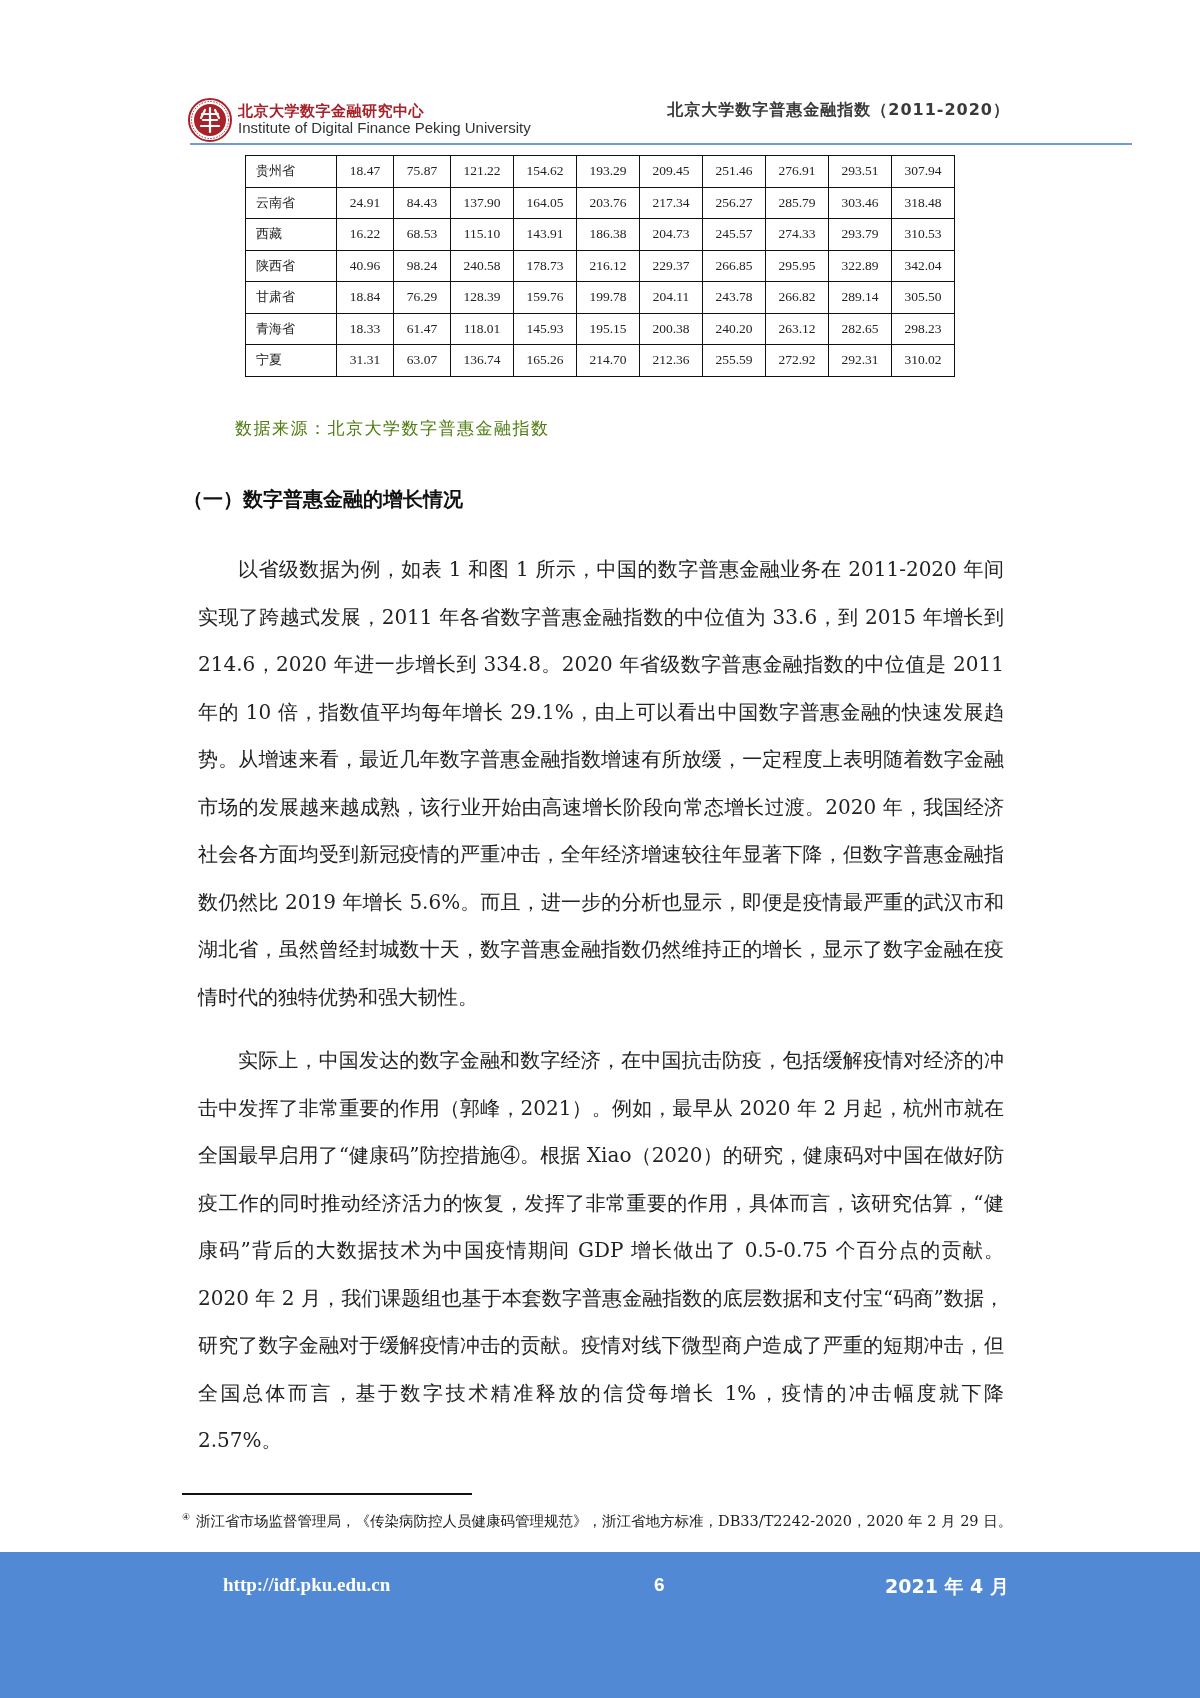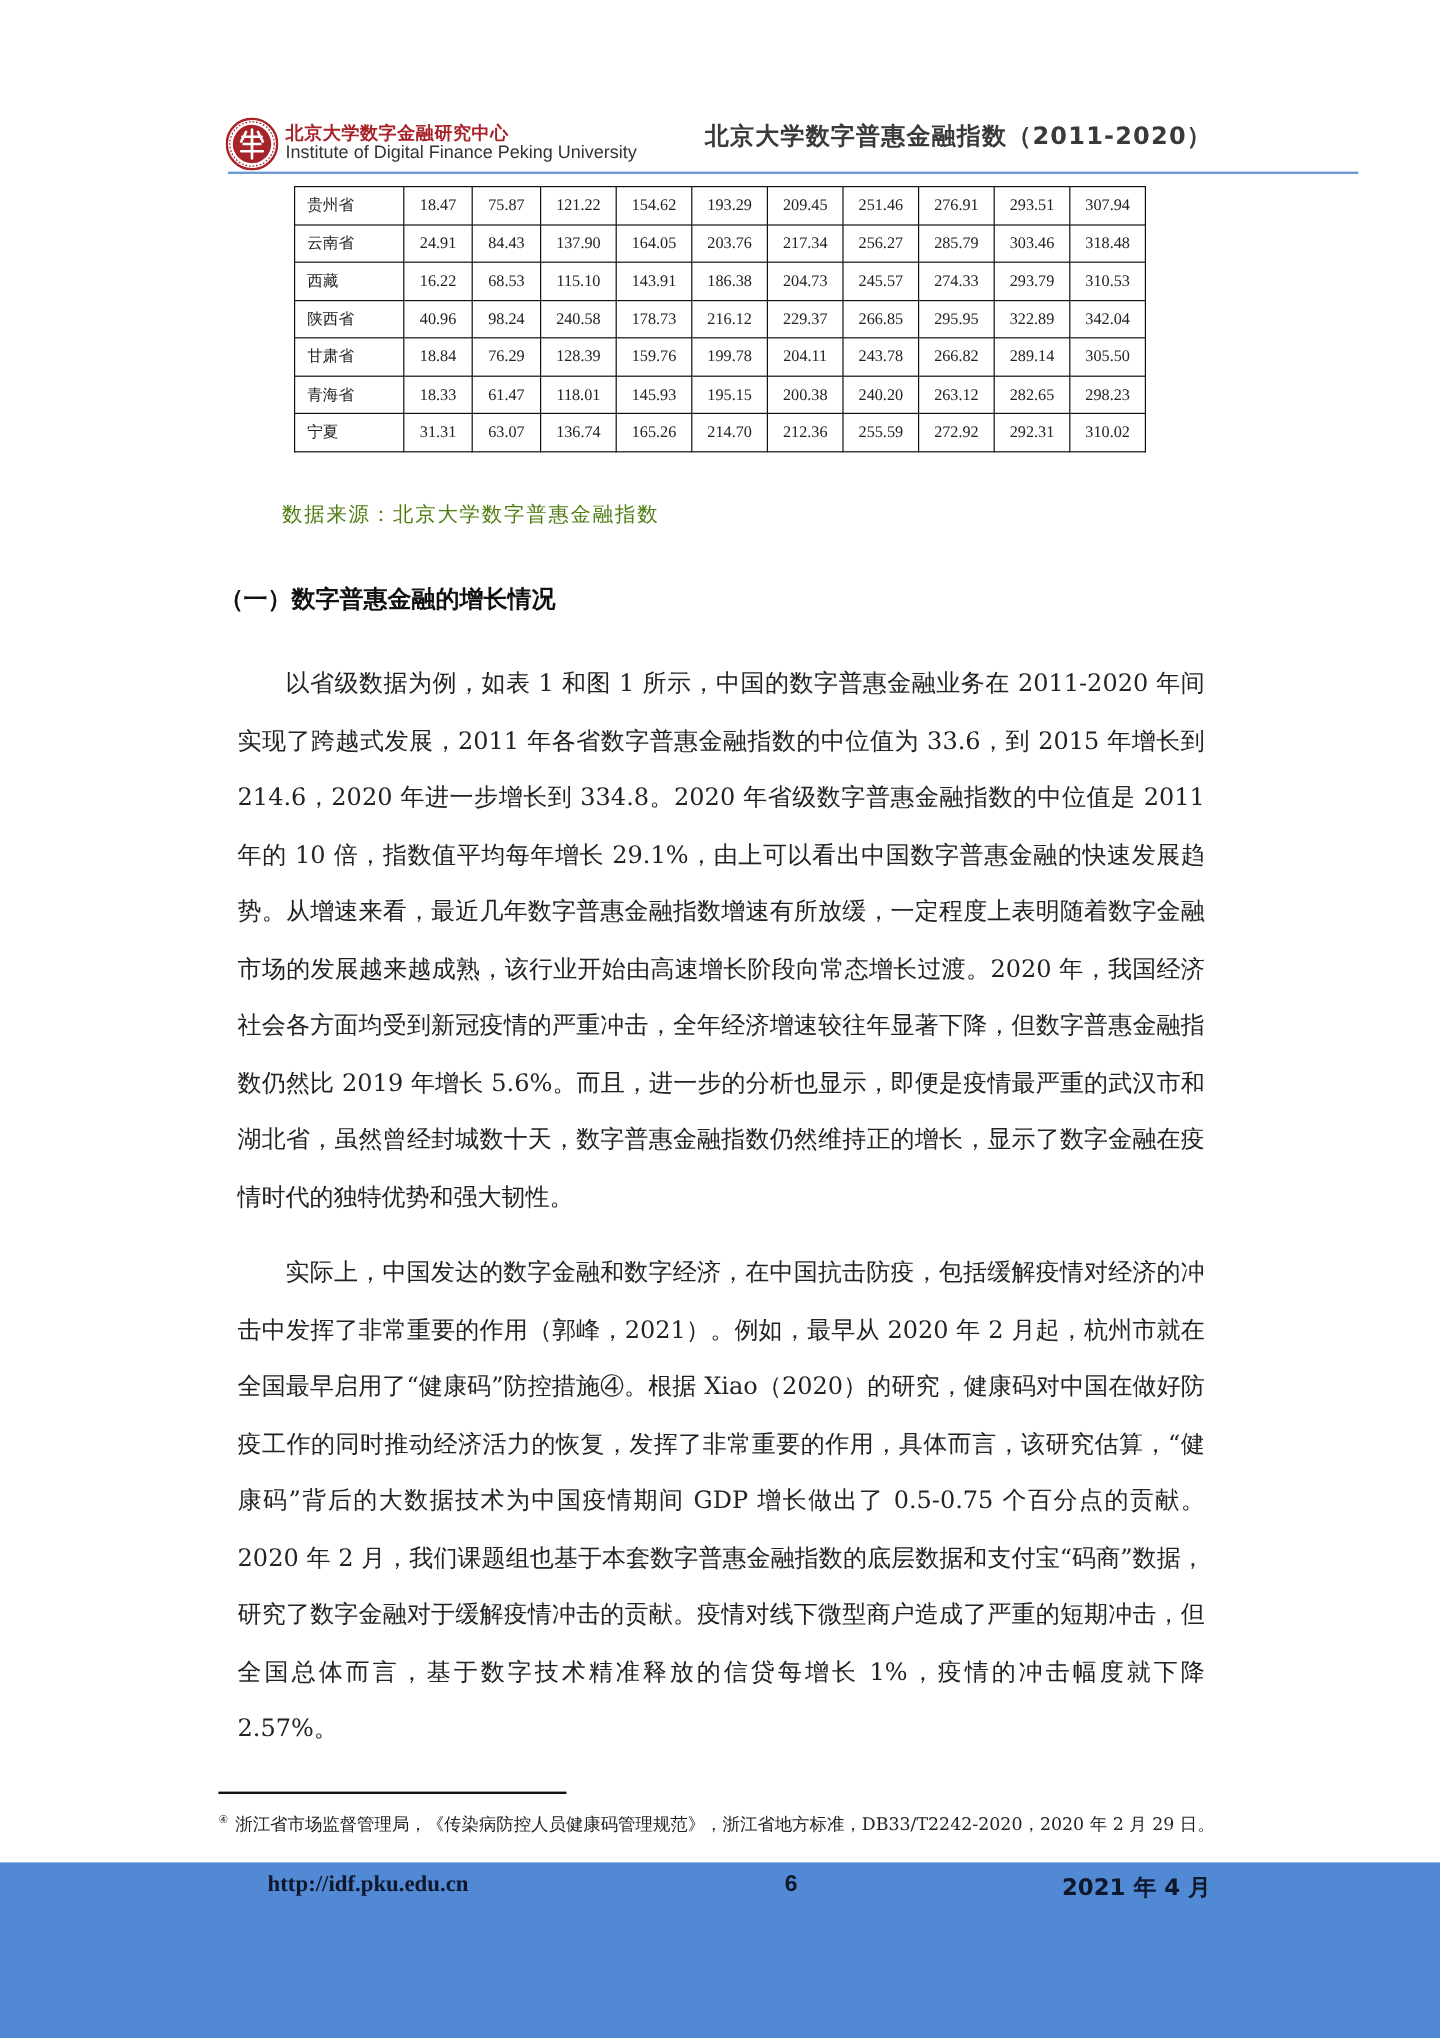--- a/index.html
+++ b/index.html
@@ -7,42 +7,42 @@
     width:1200px; height:1698px; position:relative; overflow:hidden;
     background:#ffffff; color:#1a1a1a;
     font-family:"DejaVu Serif","Liberation Serif",serif;
   }
   .header { position:absolute; left:0; top:0; width:1200px; height:150px; }
   .logo-wrap { position:absolute; left:188px; top:98px; display:flex; align-items:center; }
   .seal { width:44px; height:44px; }
   .logo-text { margin-left:6px; line-height:1.05; }
   .logo-cn { color:#a8222a; font-family:"DejaVu Sans","Liberation Sans",sans-serif; font-size:15px; font-weight:bold; letter-spacing:0.5px; }
   .logo-en { color:#333; font-family:"Liberation Sans","DejaVu Sans",sans-serif; font-size:15px; }
-  .header-title { position:absolute; right:190px; top:100px; font-family:"DejaVu Sans","Liberation Sans",sans-serif; font-weight:bold; font-size:20px; color:#3a3a3a; letter-spacing:1px; }
+  .header-title { position:absolute; right:190px; top:100px; font-family:"DejaVu Sans","Liberation Sans",sans-serif; font-weight:bold; font-size:16px; color:#3a3a3a; letter-spacing:1px; }
   .header-rule { position:absolute; left:190px; top:143px; width:942px; height:2px; background:#6f9bd6; }
 
   table.data { position:absolute; left:245px; top:155px; border-collapse:collapse; font-family:"Liberation Serif","DejaVu Serif",serif; font-size:13.5px; }
   table.data td { border:1.5px solid #111; height:30.5px; padding:0; text-align:center; color:#222; }
   table.data td.prov { width:80px; text-align:left; padding-left:10px; font-family:"DejaVu Sans",sans-serif; font-size:13px; }
   table.data td.n1 { width:56px; } table.data td.n2 { width:56px; }
   table.data td.nw { width:62px; }
 
   .source { position:absolute; left:235px; top:417px; font-size:17px; color:#4d7c0f; letter-spacing:1.5px; font-family:"DejaVu Sans",sans-serif; }
 
   .section-heading { position:absolute; left:183px; top:486px; font-family:"DejaVu Sans","Liberation Sans",sans-serif; font-weight:bold; font-size:20px; color:#111; }
 
   .body-text { position:absolute; left:182px; top:530px; width:838px; font-family:"DejaVu Serif","Liberation Serif",serif; font-size:20px; line-height:47.5px; color:#222; text-align:justify; }
   .body-text p { margin:16px; text-indent:2em; }
 
   .footnote-rule { position:absolute; left:182px; top:1493px; width:290px; height:1.5px; background:#111; }
   .footnote { position:absolute; left:182px; top:1505px; width:840px; font-size:14.5px; line-height:24px; color:#222; font-family:"DejaVu Serif",serif; }
   .fn-mark { font-size:9px; vertical-align:super; margin-right:6px; }
 
   .footer { position:absolute; left:0; top:1552px; width:1200px; height:146px; background:#5189d4; }
-  .footer-url, .footer-page, .footer-date { position:absolute; top:8px; color:#0f172a; font-weight:bold; font-size:19px; font-family:"Liberation Serif","DejaVu Serif",serif; }
+  .footer-url, .footer-page, .footer-date { position:absolute; top:22px; color:#ffffff; font-weight:bold; font-size:19px; font-family:"Liberation Serif","DejaVu Serif",serif; }
   .footer-url { left:223px; }
   .footer-page { left:654px; font-family:"Liberation Sans",sans-serif; }
   .footer-date { left:885px; font-family:"DejaVu Sans",sans-serif; }
 </style>
 </head>
 <body>
 
 <div class="header">
   <div class="logo-wrap">
     <svg class="seal" viewBox="0 0 44 44">

